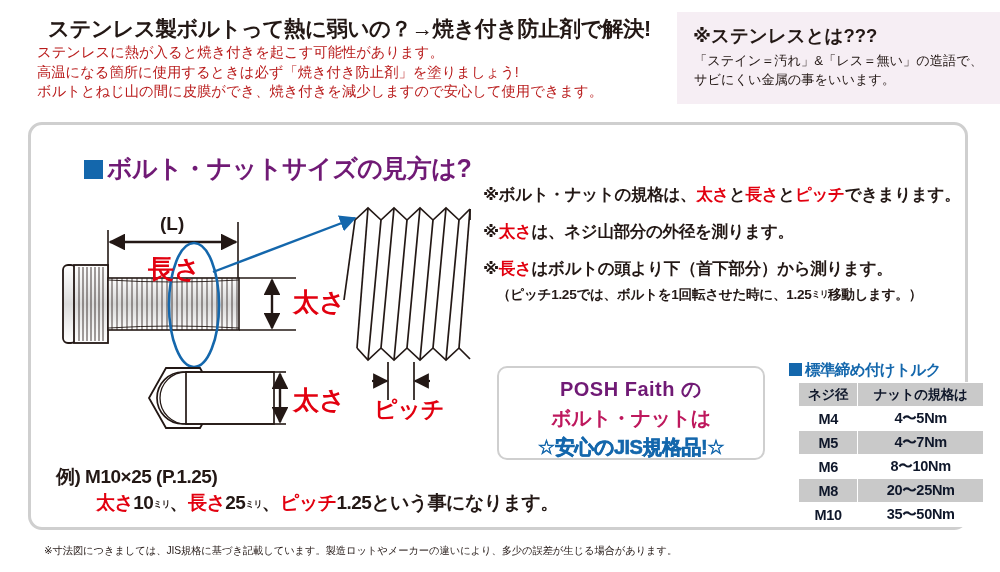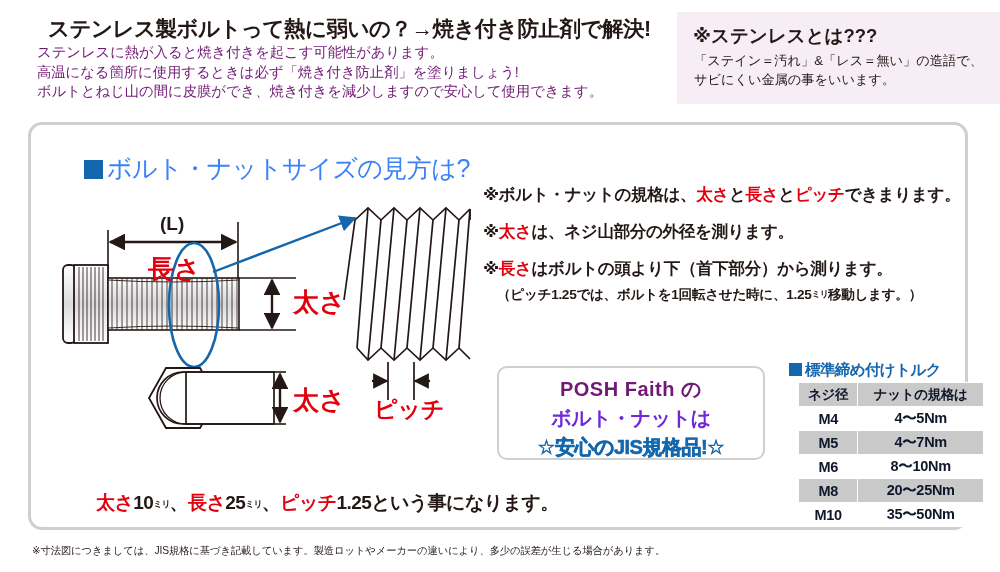--- a/index.html
+++ b/index.html
@@ -14,21 +14,21 @@
   .pg{position:absolute;inset:0;}
 
   
   .hdr-title{
     position:absolute;left:48px;top:14px;width:620px;
     font-size:21.5px;font-weight:bold;letter-spacing:-0.5px;
     color:#231815;white-space:nowrap;
   }
   .hdr-lines{
     position:absolute;left:37px;top:43px;width:630px;
-    font-size:14.3px;line-height:19.5px;color:#701a75;
+    font-size:14.3px;line-height:19.5px;color:#b91c1c;
   }
   .hdr-lines div{white-space:nowrap;}
 
   
   .pink-box{
     position:absolute;left:677px;top:12px;width:380px;height:92px;
     background:#f6eef4;
   }
   .pink-box .pb-title{
     position:absolute;left:16px;top:11px;
@@ -41,21 +41,21 @@
   .pink-box .pb-body div{white-space:nowrap;}
 
   
   .panel{
     position:absolute;left:28px;top:122px;width:940px;height:408px;
     border:3px solid #cfcfcf;border-radius:14px;background:#fff;
     box-sizing:border-box;
   }
   .panel-title{
     position:absolute;left:52px;top:152px;
-    font-size:25px;font-weight:normal;color:#3b82f6;
+    font-size:25px;font-weight:bold;color:#701a75;
     letter-spacing:-0.5px;white-space:nowrap;padding-left:32px;
   }
   .sq{display:inline-block;width:19px;height:19px;background:#1467ac;
       vertical-align:-2px;margin-right:4px;}
 
   
   .bullets{position:absolute;left:483px;top:184px;width:505px;}
   .bl{font-size:16.6px;font-weight:bold;color:#231815;
       white-space:nowrap;letter-spacing:-0.4px;margin-bottom:15px;}
   .bl.sub{font-size:13.6px;margin-left:14px;margin-top:-9px;letter-spacing:-0.3px;}
@@ -63,21 +63,21 @@
   .mini{font-size:9px;vertical-align:2px;letter-spacing:-1px;}
 
   
   .posh{
     position:absolute;left:497px;top:366px;width:268px;height:94px;
     border:2.5px solid #cfcfcf;border-radius:10px;background:#fff;
     box-sizing:border-box;text-align:center;
   }
   .posh .p1{margin-top:8px;font-size:20px;font-weight:bold;color:#701a75;
             letter-spacing:0.5px;white-space:nowrap;}
-  .posh .p2{margin-top:2px;font-size:20px;font-weight:bold;color:#6d28d9;
+  .posh .p2{margin-top:2px;font-size:20px;font-weight:bold;color:#be185d;
             letter-spacing:-0.5px;white-space:nowrap;}
   .posh .p3{margin-top:2px;font-size:20px;font-weight:bold;color:#1467ac;
             letter-spacing:-0.5px;white-space:nowrap;
             -webkit-text-stroke:0.6px #1467ac;}
 
   
   .tq-title{
     position:absolute;left:789px;top:360px;
     font-size:15.5px;font-weight:bold;color:#1467ac;
     letter-spacing:-0.6px;white-space:nowrap;
@@ -99,21 +99,21 @@
   .tq-tbl td.c1{width:58px;}
   .tq-tbl td.c2{width:124px;}
 
   
   .ex1{position:absolute;left:56px;top:464px;font-size:19px;font-weight:bold;
        color:#231815;letter-spacing:-0.5px;white-space:nowrap;}
   .ex2{position:absolute;left:96px;top:490px;font-size:19px;font-weight:bold;
        color:#231815;letter-spacing:-0.6px;white-space:nowrap;}
 
   
-  .foot{position:absolute;left:32px;top:544px;font-size:10.3px;
+  .foot{position:absolute;left:44px;top:544px;font-size:10.3px;
         color:#231815;white-space:nowrap;letter-spacing:-0.1px;}
 
   
   .dg{position:absolute;left:0;top:0;width:1000px;height:572px;
       pointer-events:none;}
   .lbl{position:absolute;font-weight:bold;color:#e2000f;white-space:nowrap;}
   .lbl-L{position:absolute;font-weight:bold;color:#231815;white-space:nowrap;}
 </style>
 </head>
 <body>
@@ -321,17 +321,18 @@
           <td class="c1">M8</td>
           <td class="c2">20〜25Nm</td>
         </tr>
         <tr class="odd">
           <td class="c1">M10</td>
           <td class="c2">35〜50Nm</td>
         </tr>
       </tbody>
   </table>
 
+  <div class="ex1">例) M10×25 (P.1.25)</div>
   <div class="ex2"><span class="r">太さ</span><span>10</span><span class="mini">ミリ</span><span>、</span><span class="r">長さ</span><span>25</span><span class="mini">ミリ</span><span>、</span><span class="r">ピッチ</span><span>1.25という事になります。</span></div>
 
   <div class="foot">※寸法図につきましては、JIS規格に基づき記載しています。製造ロットやメーカーの違いにより、多少の誤差が生じる場合があります。</div>
 
 </div>
 
 </body></html>

